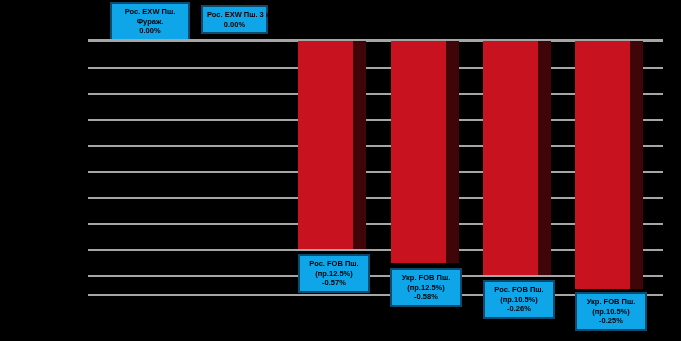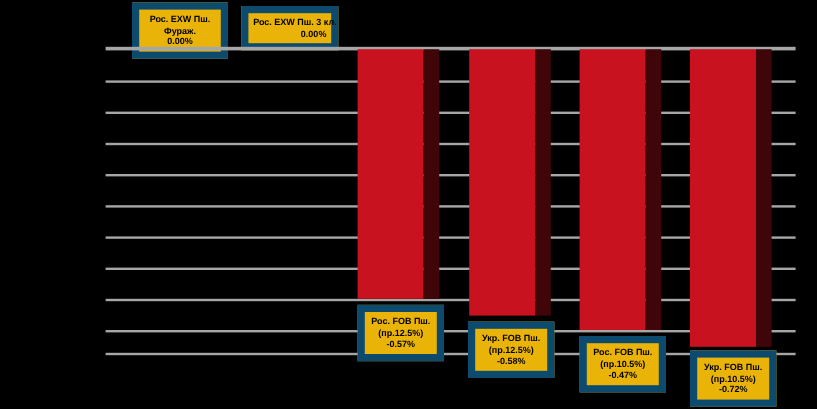--- a/index.html
+++ b/index.html
@@ -11,22 +11,22 @@
 
   .gridline{position:absolute;left:0;width:100%;height:2px;background:#a6a6a6;}
   .zeroline{position:absolute;left:88px;width:575px;height:3px;background:#a6a6a6;top:39px;}
 
   .bar-wrap{position:absolute;}
   .bar-main{position:absolute;left:0;top:0;width:100%;height:100%;background:#c9121f;}
   .bar-shadow{position:absolute;top:0;height:100%;background:#3f0508;}
 
   .lbl{
     position:absolute;
-    background:#eab308;
-    border:6px solid #0c4a6e;
+    background:#0ea5e9;
+    border:2px solid #0c4a6e;
     color:#000000;
     font-size:7.5px;
     line-height:9.5px;
     font-weight:bold;
     text-align:center;
     padding:3px 4px 3px 4px;
     box-sizing:border-box;
     white-space:nowrap;
   }
   .lbl div{white-space:nowrap;}
@@ -35,21 +35,21 @@
 <body>
 
 <div id="chart">
 
   <div class="lbl" style="left:110px;top:2px;width:80px;">
     <div>Рос. EXW Пш.</div>
     <div>Фураж.</div>
     <div>0.00%</div>
   </div>
 
-  <div class="lbl" style="left:201px;top:5px;width:81px;text-align:right;">
+  <div class="lbl" style="left:201px;top:5px;width:67px;">
     <div>Рос. EXW Пш. 3 кл.</div>
     <div>0.00%</div>
   </div>
 
   <div class="zeroline"></div>
 
   <div id="plot">
 
     <div class="gridline" style="top:26px;"></div>
     <div class="gridline" style="top:52px;"></div>
@@ -92,22 +92,22 @@
 
   <div class="lbl" style="left:390px;top:268px;width:72px;">
     <div>Укр. FOB Пш.</div>
     <div>(пр.12.5%)</div>
     <div>-0.58%</div>
   </div>
 
   <div class="lbl" style="left:483px;top:280px;width:72px;">
     <div>Рос. FOB Пш.</div>
     <div>(пр.10.5%)</div>
-    <div>-0.47%</div>
+    <div>-0.26%</div>
   </div>
 
   <div class="lbl" style="left:575px;top:292px;width:72px;">
     <div>Укр. FOB Пш.</div>
     <div>(пр.10.5%)</div>
-    <div>-0.72%</div>
+    <div>-0.25%</div>
   </div>
 
 </div>
 
 </body></html>

